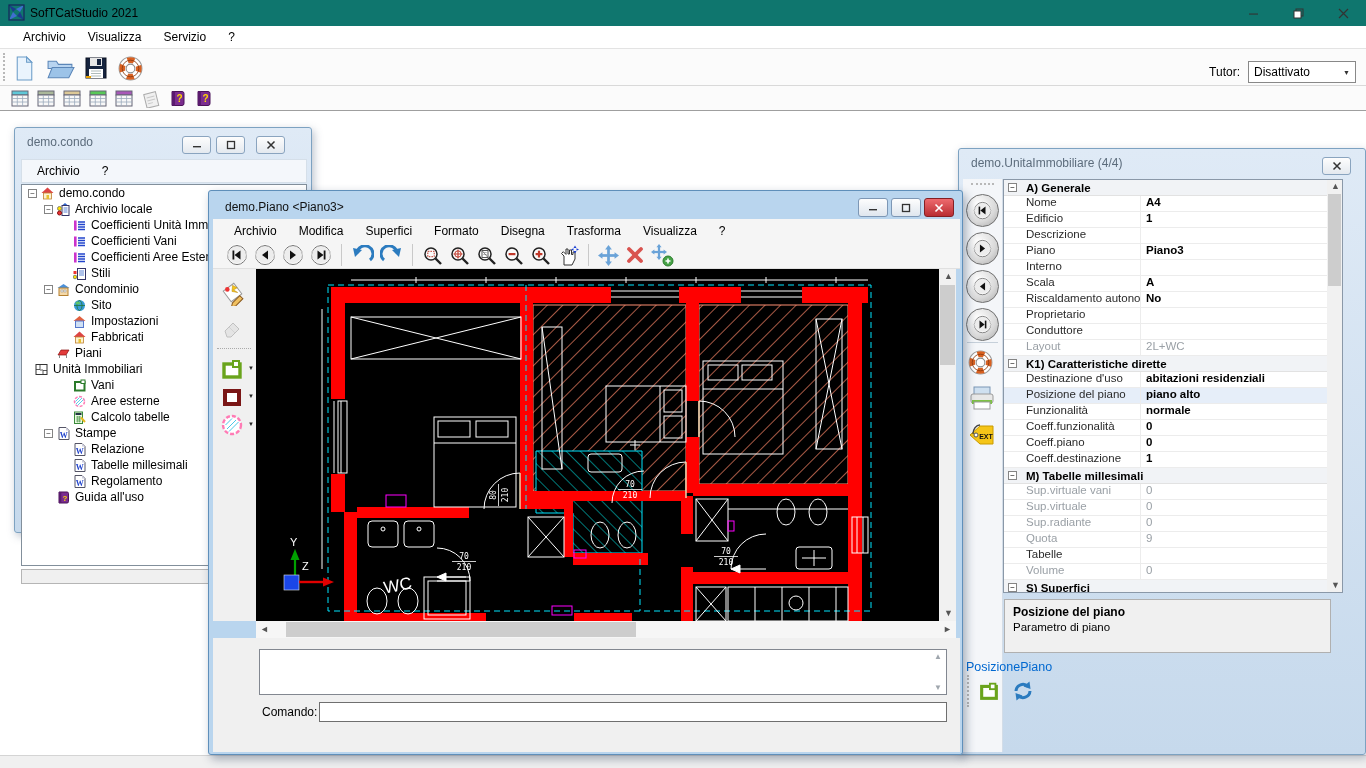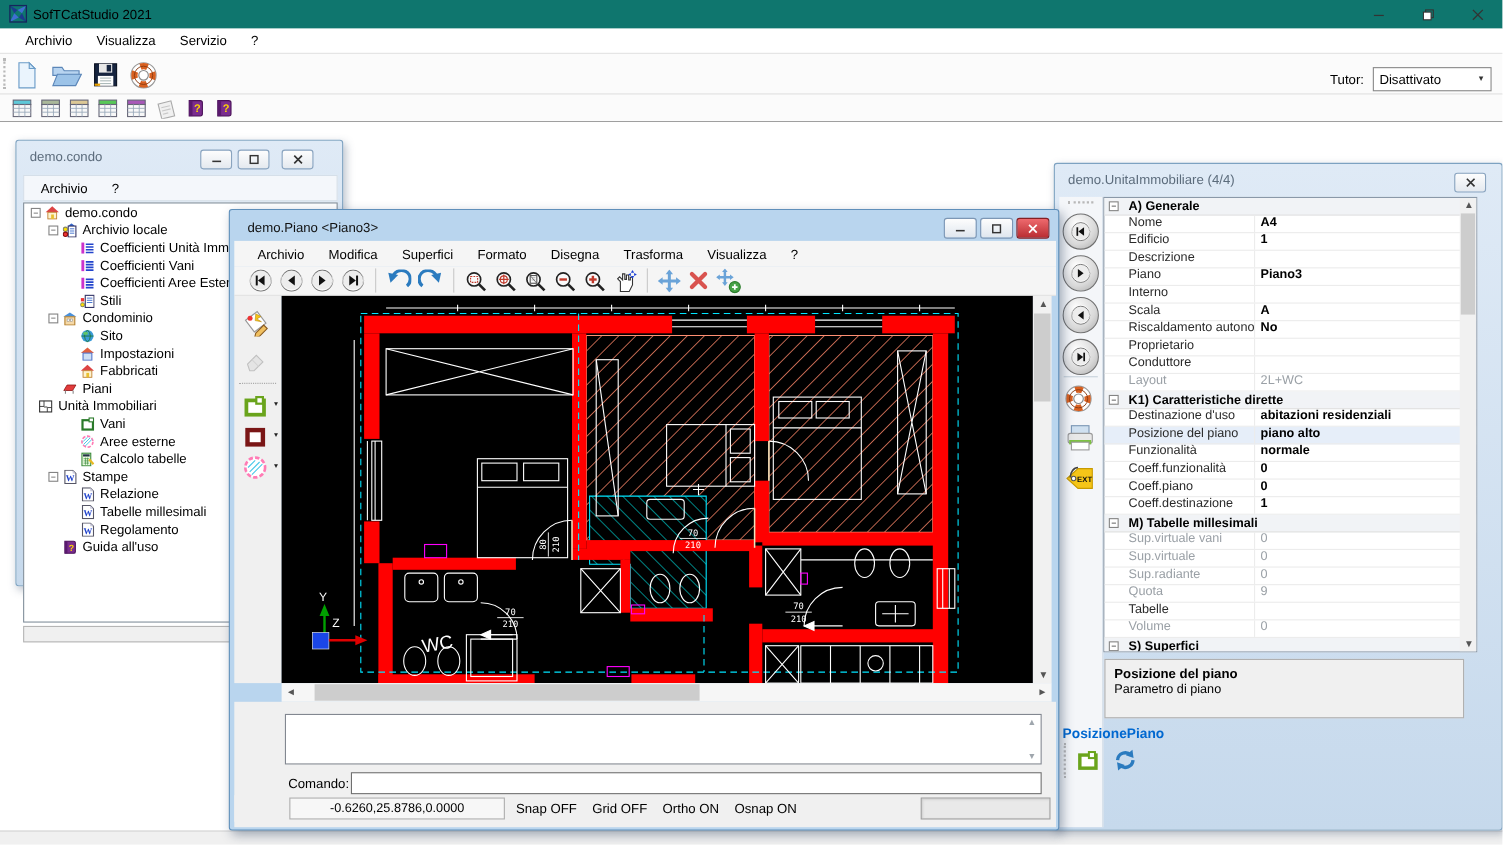--- a/index.html
+++ b/index.html
@@ -93,21 +93,21 @@
   .pg-row { display:flex; height:16px; border-bottom:1px solid #ececec; font-size:11.5px; }
   .pg-label { width:136px; padding-left:22px; color:#2a2a2a; overflow:hidden; white-space:nowrap; }
   .pg-value { flex:1; padding-left:5px; border-left:1px solid #ececec; white-space:nowrap; overflow:hidden; }
   .pg-row.boldv .pg-value { font-weight:bold; }
   .pg-row.gray .pg-label, .pg-row.gray .pg-value { color:#9aa0a6; }
   .pg-row.sel { background:#e6eef9; }
   #pg-scroll { position:absolute; left:368px; top:31px; width:15px; height:412px; background:#f1f1f1; }
   #desc-box { position:absolute; left:45px; top:450px; width:327px; height:54px; background:#f0f0f0; border:1px solid #b0b0b0; padding:5px 8px; }
   #desc-title { font-weight:bold; font-size:12px; }
   #desc-text { font-size:11.5px; margin-top:2px; }
-  #posizione-link { position:absolute; left:7px; top:511px; color:#0068d0; font-weight:bold; font-size:12.5px; }
+  #posizione-link { position:absolute; left:7px; top:511px; color:#0068d0; font-weight:normal; font-size:12.5px; }
   #unita-footer-tools { position:absolute; left:8px; top:526px; height:32px; display:flex; align-items:center; gap:10px; padding-left:8px; border-left:2px dotted #b8b8b8; }
 </style>
 </head>
 <body>
 
 <div id="screen">
 
   <div id="main-titlebar">
     <span id="app-logo"><svg width="17" height="17" viewBox="0 0 17 17">
           <polygon points="1,1 8,5 5,8" fill="#1b3a8c"></polygon>
@@ -1063,25 +1063,15 @@
 
     <div id="piano-gap"></div>
     <div id="piano-history">
       <span class="hist-arrows">
           <span>▲</span>
           <span>▼</span>
         </span>
     </div>
     <span id="comando-label">Comando:</span>
     <input id="comando-input" type="text" value="" style="">
-    <div id="piano-status">
-      <span class="st-panel" id="st-coords">-0.6260,25.8786,0.0000</span>
-      <span class="st-panel" id="st-toggles">
-          <span>Snap OFF</span>
-          <span>Grid OFF</span>
-          <span>Ortho ON</span>
-          <span>Osnap ON</span>
-        </span>
-      <span class="st-panel" id="st-right" style="height:20px"></span>
-    </div>
   </div>
 
 </div>
 
 </body></html>

